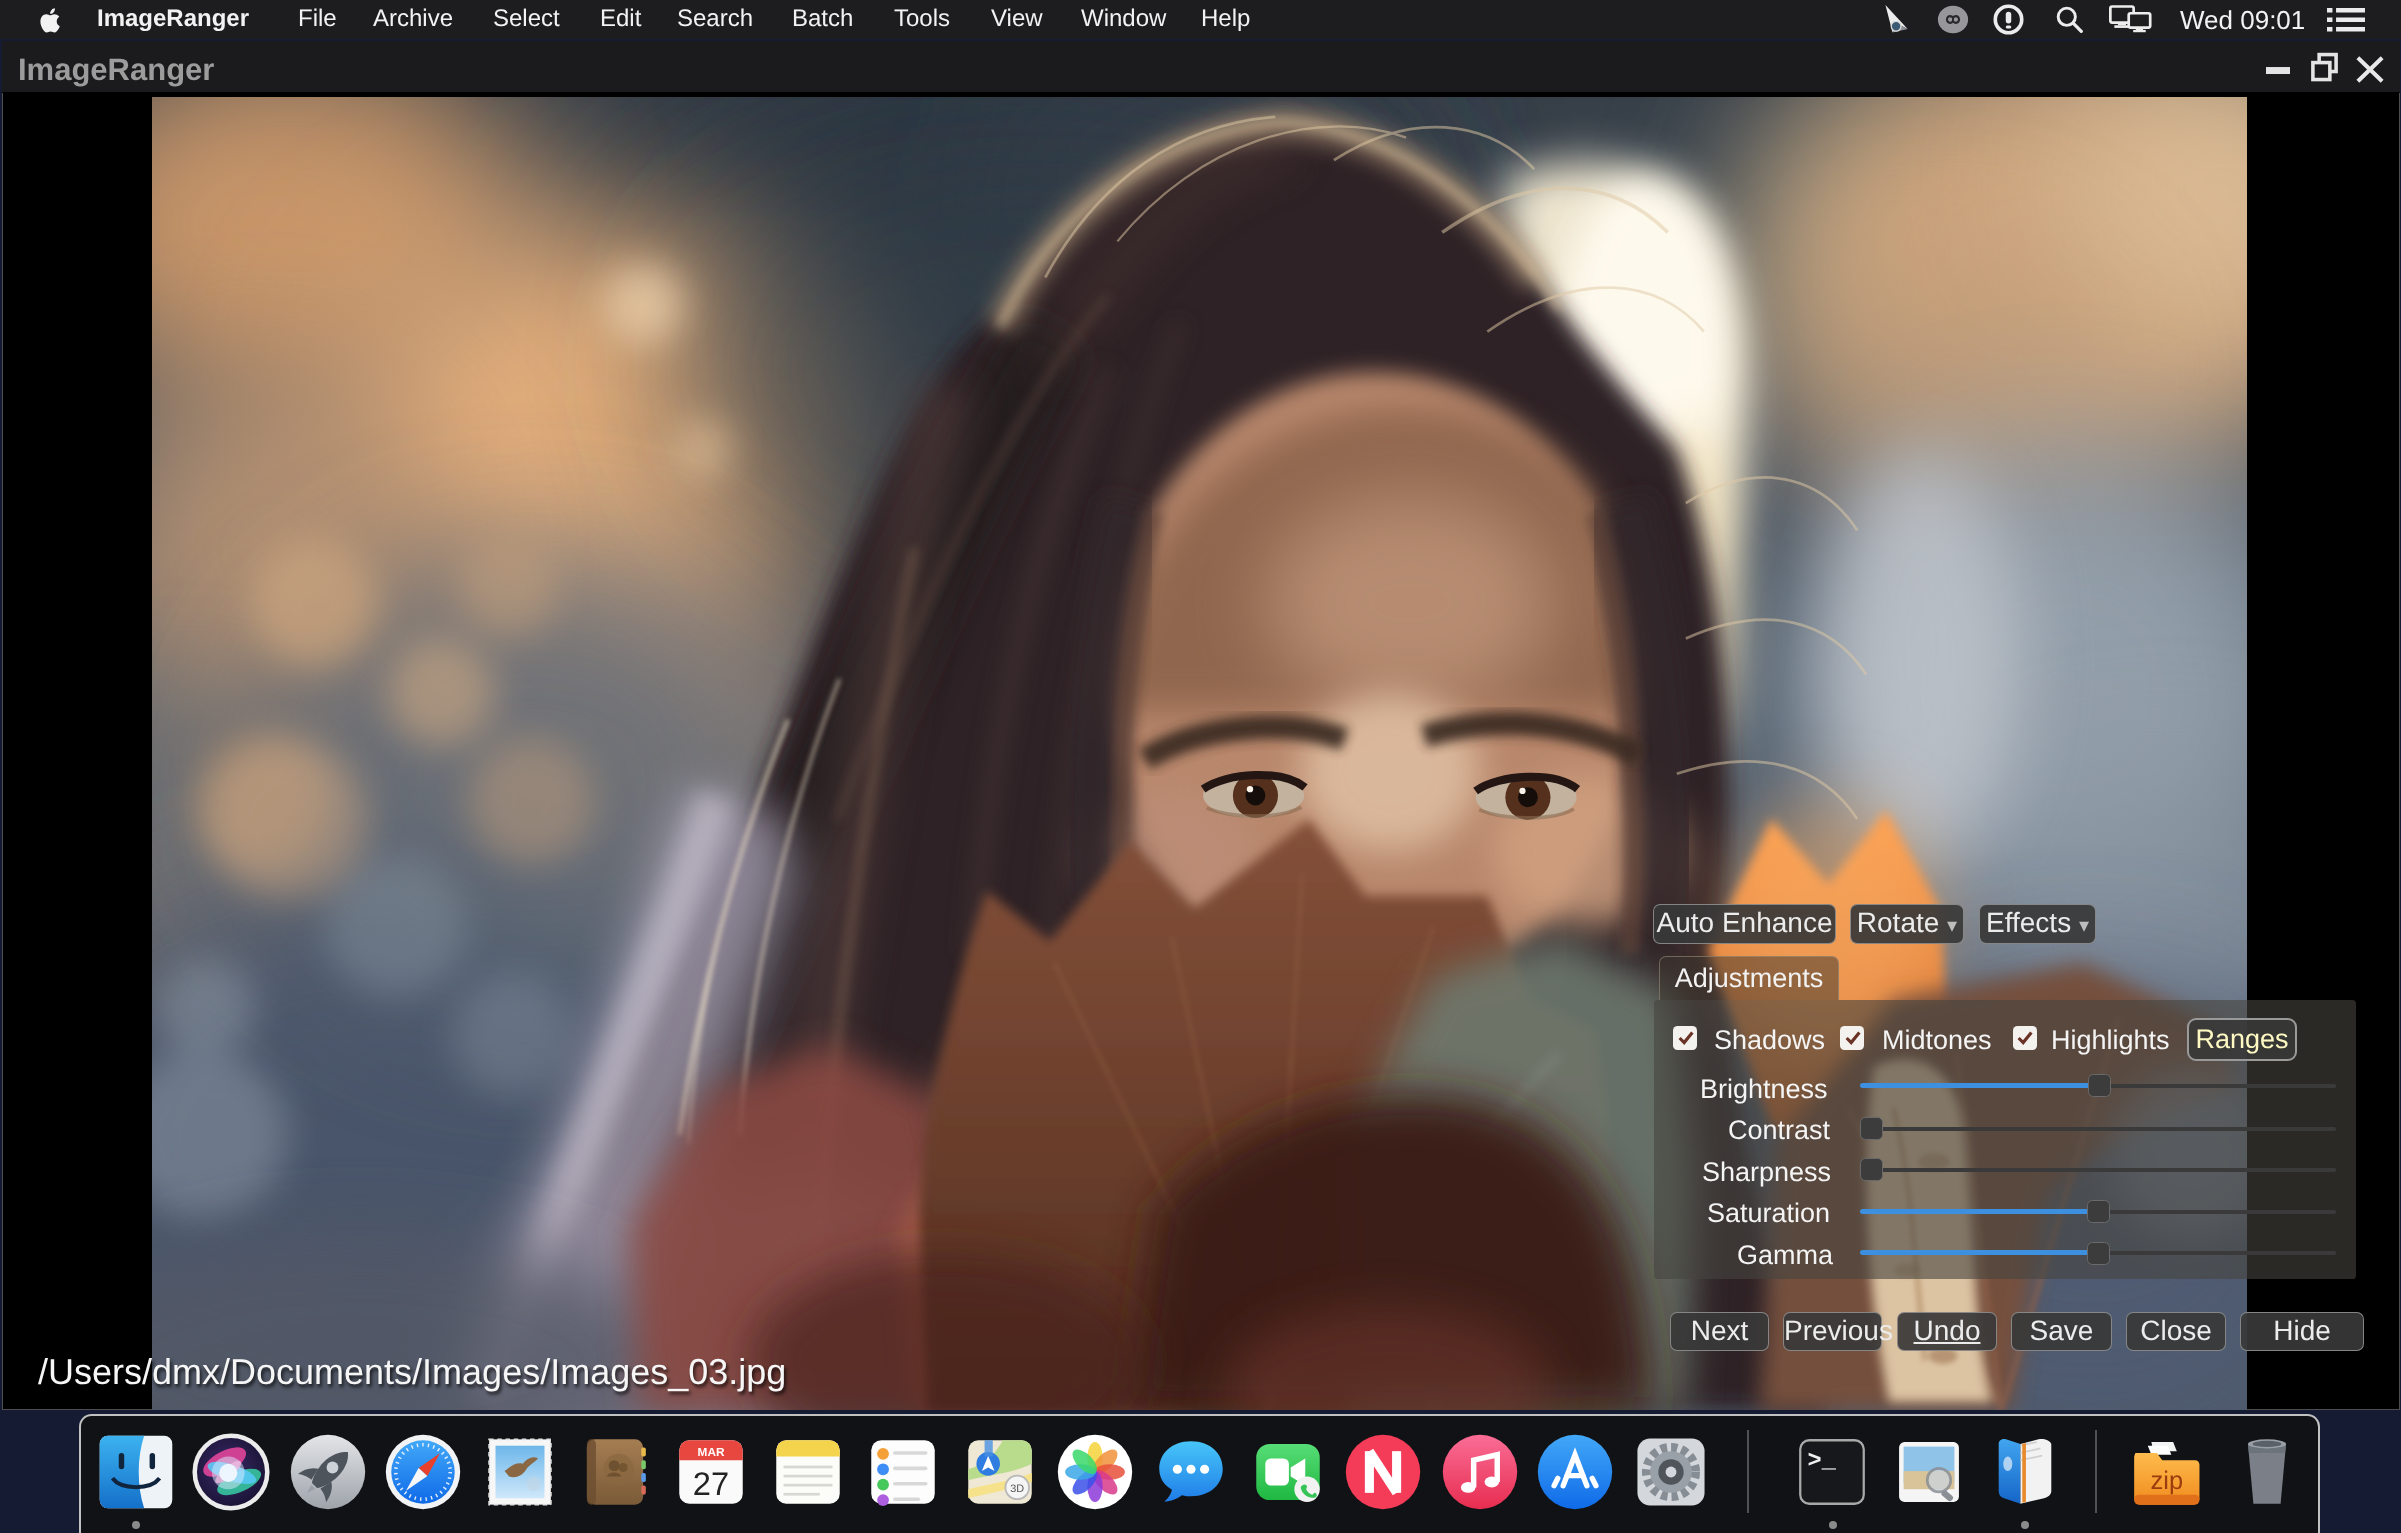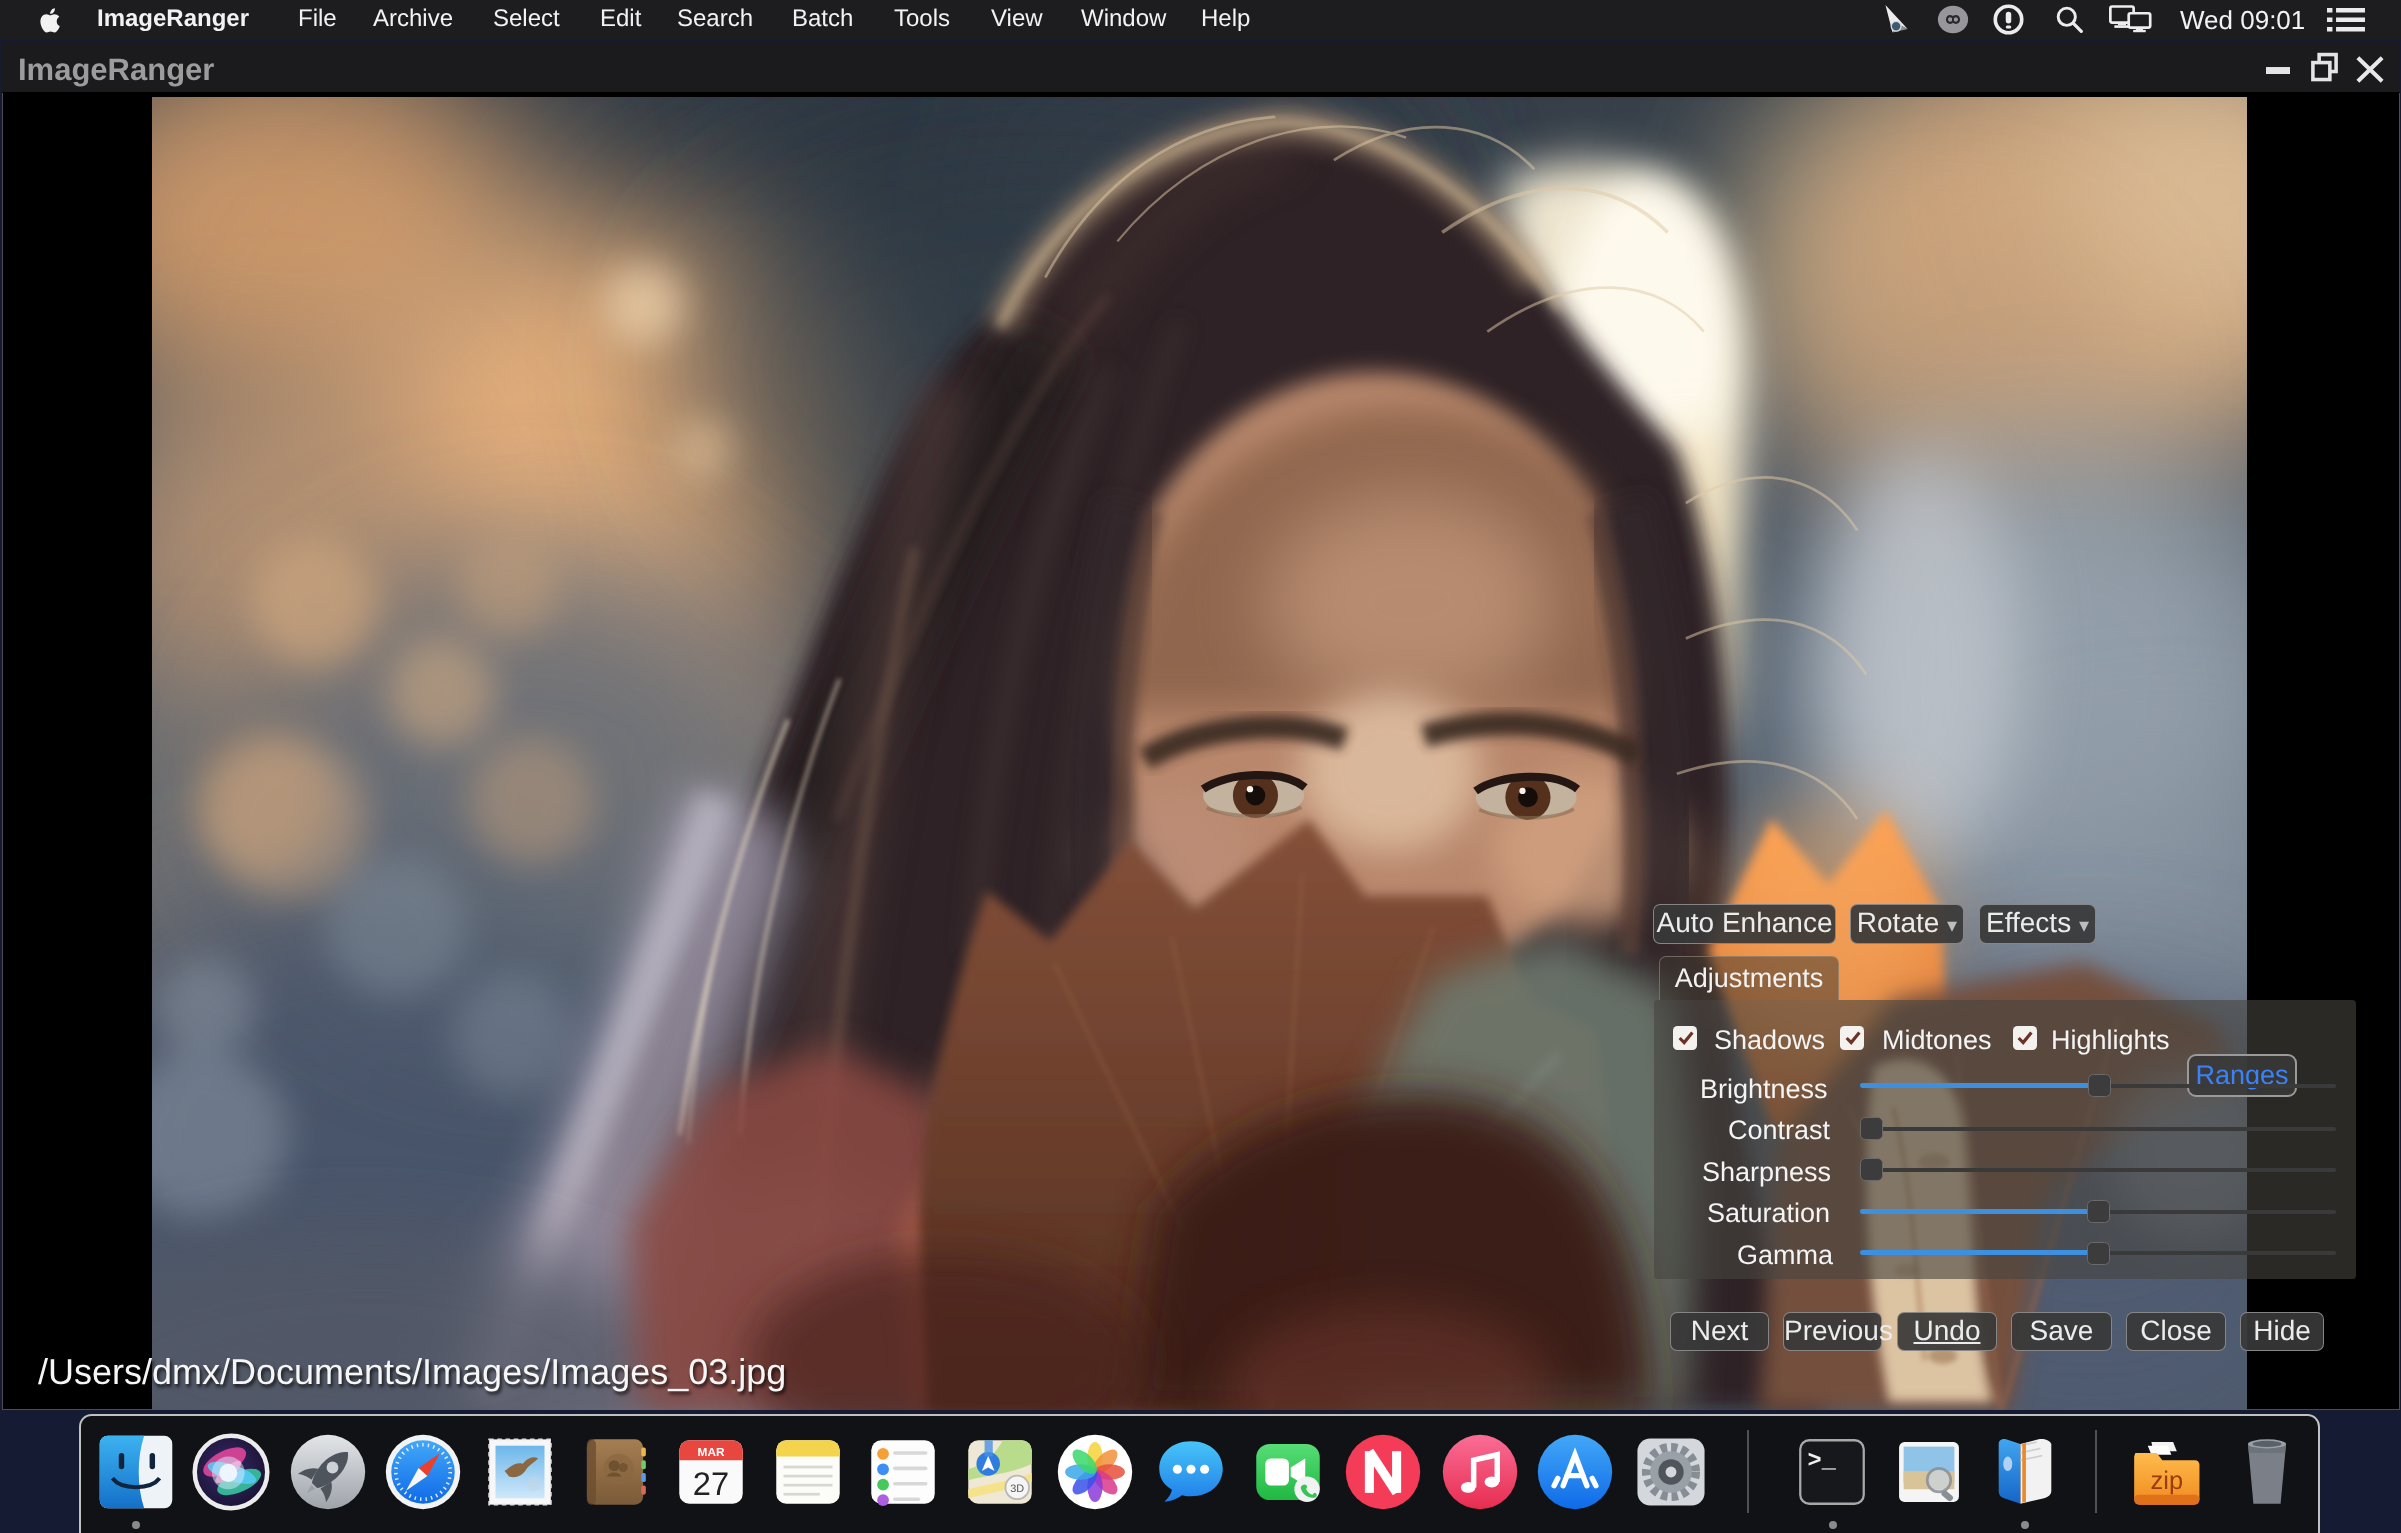--- a/index.html
+++ b/index.html
@@ -279,21 +279,21 @@
 <div class="abs" style="left:1840px;top:1026px;width:24px;height:24px;background:#f4f2ef;border-radius:4.5px;"></div>
 <svg class="abs" style="left:1843px;top:1028px;" width="20" height="20" viewBox="0 0 22 22">
     <path d="M4 11 L9 16 L18 5" stroke="#6b3226" stroke-width="3.5" fill="none"></path>
   </svg>
 <div class="blabel" style="left:1882px;top:1025px;">Midtones</div>
 <div class="abs" style="left:2013px;top:1026px;width:24px;height:24px;background:#f4f2ef;border-radius:4.5px;"></div>
 <svg class="abs" style="left:2015px;top:1028px;" width="20" height="20" viewBox="0 0 22 22">
     <path d="M4 11 L9 16 L18 5" stroke="#6b3226" stroke-width="3.5" fill="none"></path>
   </svg>
 <div class="blabel" style="left:2051px;top:1025px;">Highlights</div>
-<div class="abs" style="left:2187px;top:1018px;width:110px;height:43px;background:rgba(56,56,56,0.88);border:2.7px solid #9a9a9a;border-radius:9px;color:#3b82f6;font-size:27px;line-height:38px;text-align:center;margin-top:36px;">Ranges</div>
+<div class="abs" style="left:2187px;top:1018px;width:110px;height:43px;background:rgba(56,56,56,0.88);border:2.7px solid #9a9a9a;border-radius:9px;color:#fef9c3;font-size:27px;line-height:38px;text-align:center;">Ranges</div>
 
 <div class="blabel" style="left:1700px;top:1074px;">Brightness</div>
 <div class="blabel" style="left:1728px;top:1115px;">Contrast</div>
 <div class="blabel" style="left:1702px;top:1157px;">Sharpness</div>
 <div class="blabel" style="left:1707px;top:1198px;text-align:right;">Saturation</div>
 <div class="blabel" style="left:1737px;top:1240px;">Gamma</div>
 <div class="abs" style="left:1860px;top:1084px;width:476px;height:3.6px;background:#3a3a3a;border-radius:1.8px;"></div>
 <div class="abs" style="left:1860px;top:1083px;width:237px;height:4.5px;background:#3d8fe0;border-radius:2.7px;"></div>
 <div class="abs" style="left:2088px;top:1074px;width:22.6px;height:22.6px;background:#3c3c3c;border:1.8px solid #6a6a6a;border-radius:5.4px;"></div>
 <div class="abs" style="left:1860px;top:1127px;width:476px;height:3.6px;background:#3a3a3a;border-radius:1.8px;"></div>
@@ -305,21 +305,21 @@
 <div class="abs" style="left:2087px;top:1200px;width:22.6px;height:22.6px;background:#3c3c3c;border:1.8px solid #6a6a6a;border-radius:5.4px;"></div>
 <div class="abs" style="left:1860px;top:1251px;width:476px;height:3.6px;background:#3a3a3a;border-radius:1.8px;"></div>
 <div class="abs" style="left:1860px;top:1250px;width:236px;height:4.5px;background:#3d8fe0;border-radius:2.7px;"></div>
 <div class="abs" style="left:2087px;top:1242px;width:22.6px;height:22.6px;background:#3c3c3c;border:1.8px solid #6a6a6a;border-radius:5.4px;"></div>
 
 <div class="btn" style="left:1670px;top:1312px;width:99px;height:39px;line-height:35px;">Next</div>
 <div class="btn" style="left:1783px;top:1312px;width:99px;height:39px;line-height:35px;">Previous</div>
 <div class="btn" style="left:1897px;top:1312px;width:100px;height:39px;line-height:35px;text-decoration:underline;">Undo</div>
 <div class="btn" style="left:2011px;top:1312px;width:101px;height:39px;line-height:35px;">Save</div>
 <div class="btn" style="left:2126px;top:1312px;width:100px;height:39px;line-height:35px;">Close</div>
-<div class="btn" style="left:2240px;top:1312px;width:84px;height:39px;line-height:35px;">Hide</div>
+<div class="btn" style="left:2240px;top:1312px;width:124px;height:39px;line-height:35px;">Hide</div>
 
 <div id="pathtext">/Users/dmx/Documents/Images/Images_03.jpg</div>
 
 <div id="dock"></div>
 <svg class="dicon" style="left:97px" viewBox="0 0 86 86">
     <defs>
 <linearGradient id="fing" x1="0" y1="0" x2="0" y2="1">
         <stop offset="0" stop-color="#3cb2f0"></stop>
         <stop offset="1" stop-color="#1470c9"></stop>
       </linearGradient>

